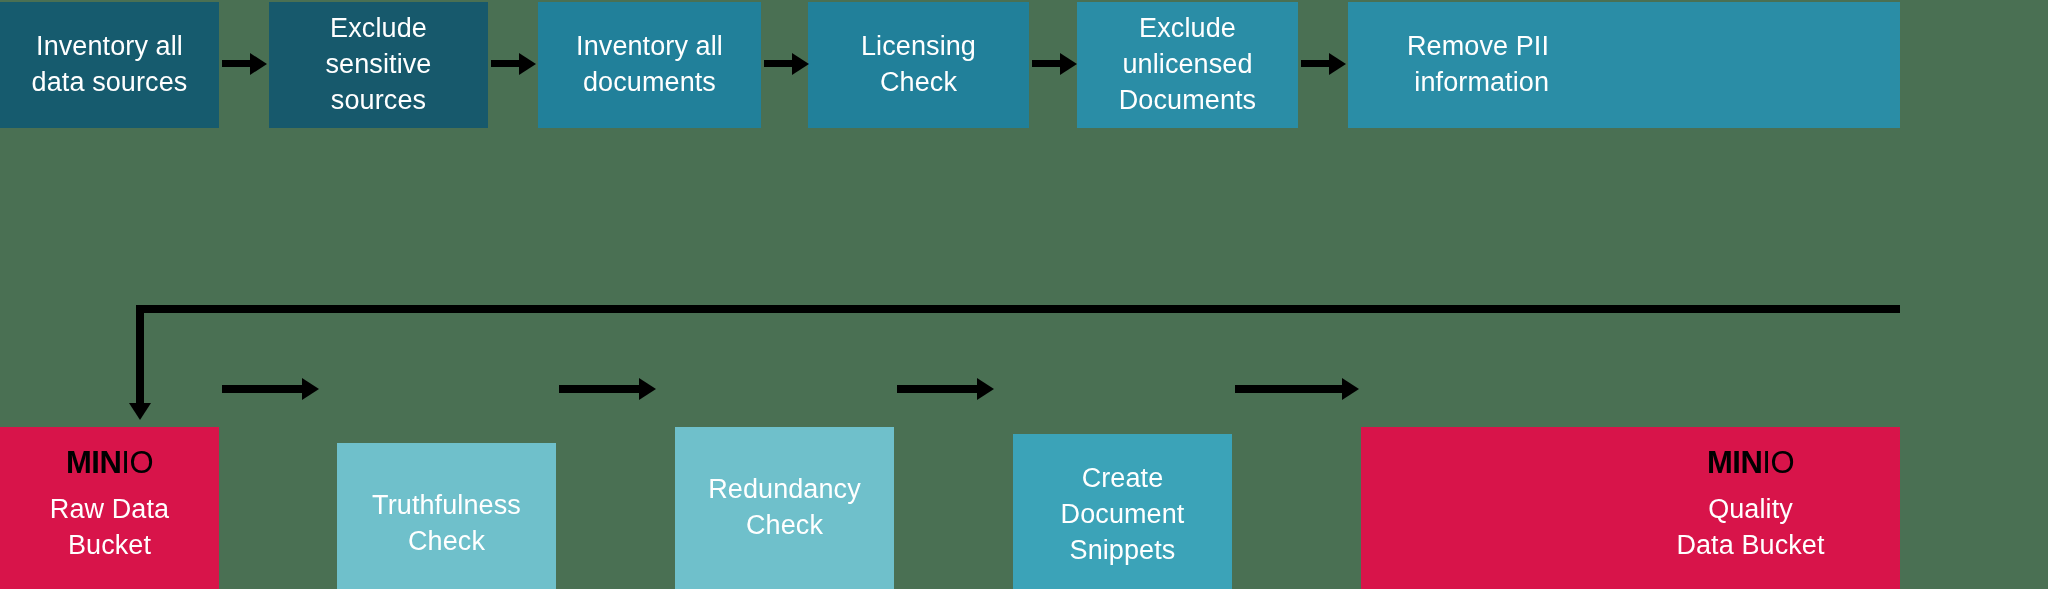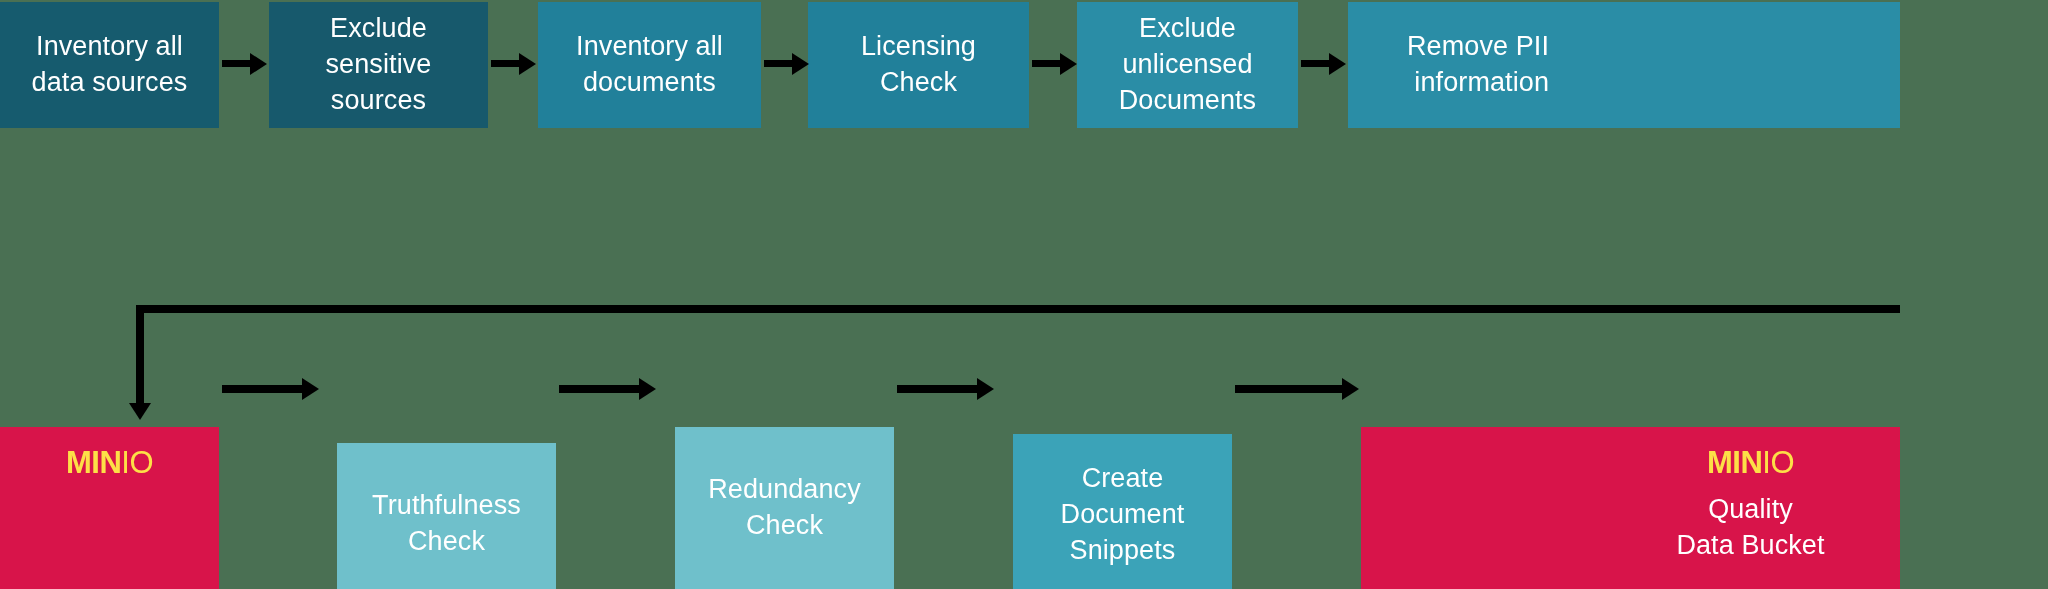--- a/index.html
+++ b/index.html
@@ -44,21 +44,21 @@
     justify-content: flex-start;
     padding-top: 20px;
   }
   .minio-logo {
     display: block;
     font-family: "Liberation Sans", sans-serif;
     font-size: 31px;
     letter-spacing: 0.5px;
     line-height: 1;
     margin-bottom: 14px;
-    color: #fde047;
+    color: #000000;
     white-space: nowrap;
   }
   .minio-logo .min {
     font-weight: 700;
     letter-spacing: -0.5px;
   }
   .minio-logo .io {
     font-weight: 400;
     letter-spacing: -0.5px;
   }
@@ -145,20 +145,22 @@
 
   <div class="connector-group">
     <div class="vline" style="left:1902px; top:127px; width:8px; height:185px;"></div>
     <div class="hline" style="left:136px; top:305px; width:1774px; height:8px;"></div>
     <div class="vline" style="left:136px; top:305px; width:8px; height:100px;"></div>
     <div class="arrow-down" style="left:129px; top:403px;"></div>
   </div>
 
   <div class="node bucket" style="left:0px; top:427px; width:219px; height:162px; background:#d8144a;">
     <span class="minio-logo"><span class="min">MIN</span><span class="io">IO</span></span>
+    <span class="label">Raw Data
+Bucket</span>
   </div>
 
   <div class="node" style="left:337px; top:443px; width:219px; height:162px; background:#6fc0cb;">
     <span class="label">Truthfulness
 Check</span>
   </div>
 
   <div class="node" style="left:675px; top:427px; width:219px; height:162px; background:#6fc0cb;">
     <span class="label">Redundancy
 Check</span>

